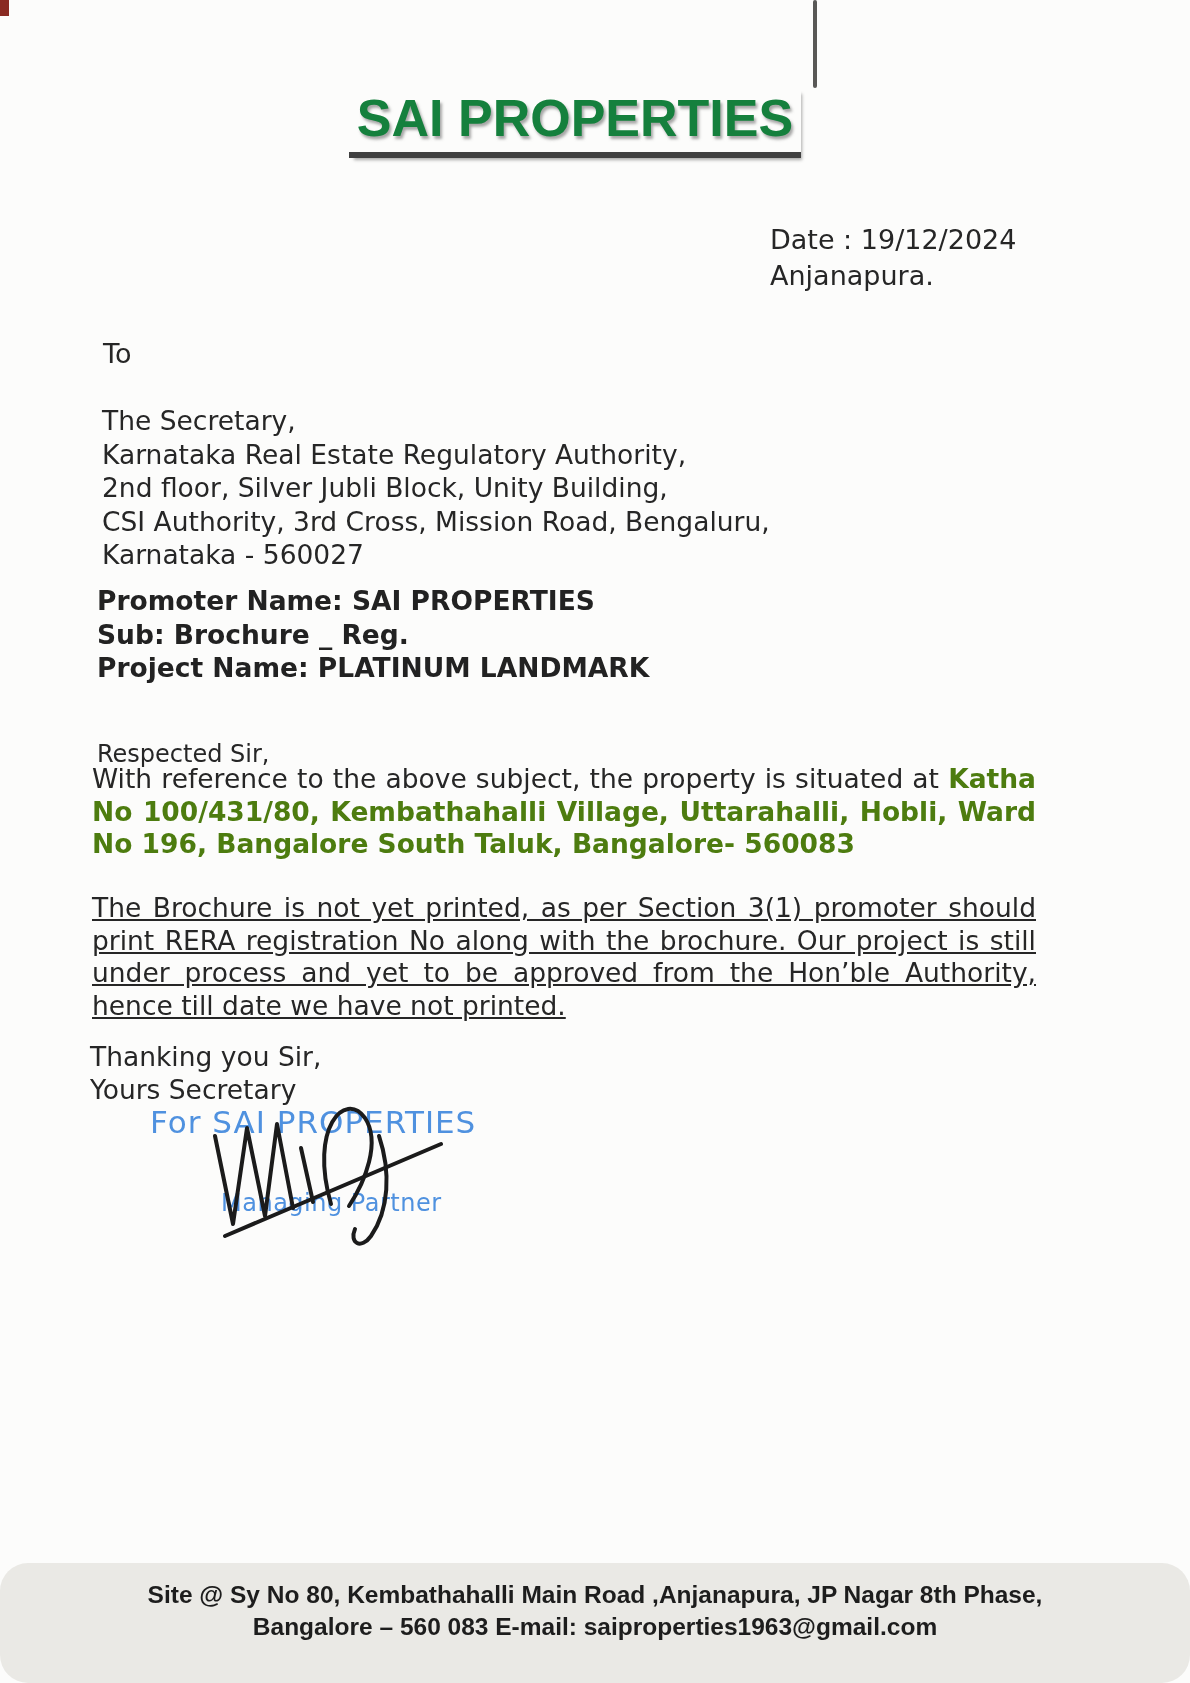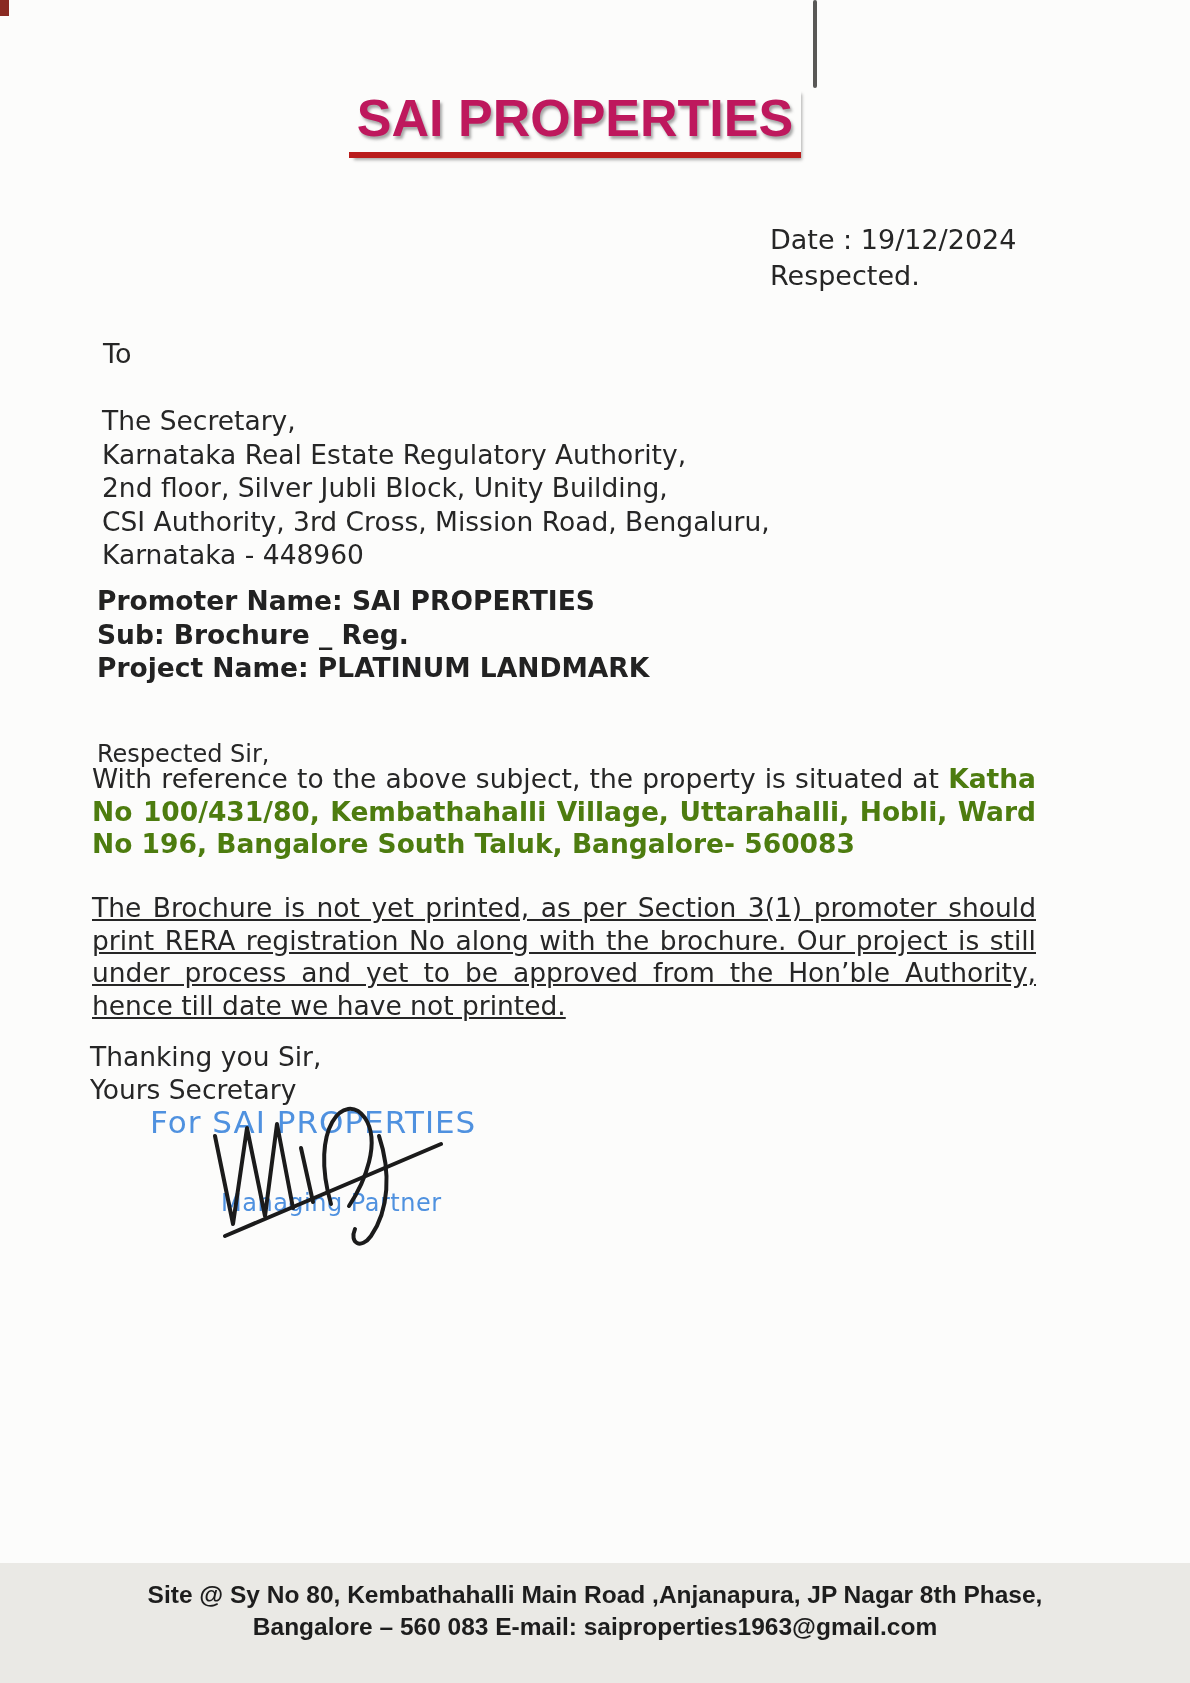--- a/index.html
+++ b/index.html
@@ -13,23 +13,23 @@
   }
   
   .title-wrap{position:absolute;top:88px;left:0;width:100%;text-align:center;}
   .title{
     display:inline-block;
     transform:translateX(-20px);
     font-family:"Liberation Sans",sans-serif;
     font-weight:bold;
     font-size:52px;
     letter-spacing:0px;
-    color:#be185d;
+    color:#15803d;
     padding:0 8px 4px 8px;
-    border-bottom:6px solid #b91c1c;
+    border-bottom:6px solid #404040;
     text-shadow:2px 3px 3px rgba(95,95,95,0.55);
     box-shadow:3px 4px 3px -2px rgba(70,70,70,0.45);
   }
   
   .abs{position:absolute;}
   .date-block{left:770px;top:222px;font-size:27px;line-height:36px;}
   .to-line{left:103px;top:338px;font-size:27px;}
   .recipient{left:102px;top:404px;font-size:26.5px;line-height:33.5px;}
   .subject{left:97px;top:584px;font-size:26.5px;line-height:33.5px;font-weight:700;color:#222;}
   .greeting{left:97px;top:740px;font-size:24px;}
@@ -49,48 +49,48 @@
   .sig-svg{left:173px;top:1082px;}
   
   .footer{
     position:absolute;left:0;top:1563px;width:100%;height:120px;
     background:#eae9e5;
     text-align:center;
     font-family:"Liberation Sans",sans-serif;
     font-weight:bold;
     font-size:24.5px;line-height:31.5px;
     color:#1d1d1d;
-    padding-top:16px;box-sizing:border-box;
+    padding-top:16px;box-sizing:border-box;border-radius:28px;
   }
   
   .artifact-red{left:0;top:0;width:9px;height:16px;background:#8a2a22;}
   .artifact-edge{left:813px;top:0;width:4px;height:88px;background:#3c3b38;opacity:.85;border-radius:2px;}
 </style>
 </head>
 <body>
 
 <div class="page">
 
   <div class="title-wrap">
     <span class="title">SAI PROPERTIES</span>
   </div>
 
   <div class="abs date-block">
     <div>Date : 19/12/2024</div>
-    <div>Respected.</div>
+    <div>Anjanapura.</div>
   </div>
 
   <div class="abs to-line">To</div>
 
   <div class="abs recipient">
     <div>The Secretary,</div>
     <div>Karnataka Real Estate Regulatory Authority,</div>
     <div>2nd floor, Silver Jubli Block, Unity Building,</div>
     <div>CSI Authority, 3rd Cross, Mission Road, Bengaluru,</div>
-    <div>Karnataka - 448960</div>
+    <div>Karnataka - 560027</div>
   </div>
 
   <div class="abs subject">
     <div>Promoter Name: SAI PROPERTIES</div>
     <div>Sub: Brochure _ Reg.</div>
     <div>Project Name: PLATINUM LANDMARK</div>
   </div>
 
   <div class="abs greeting">Respected Sir,</div>
 

